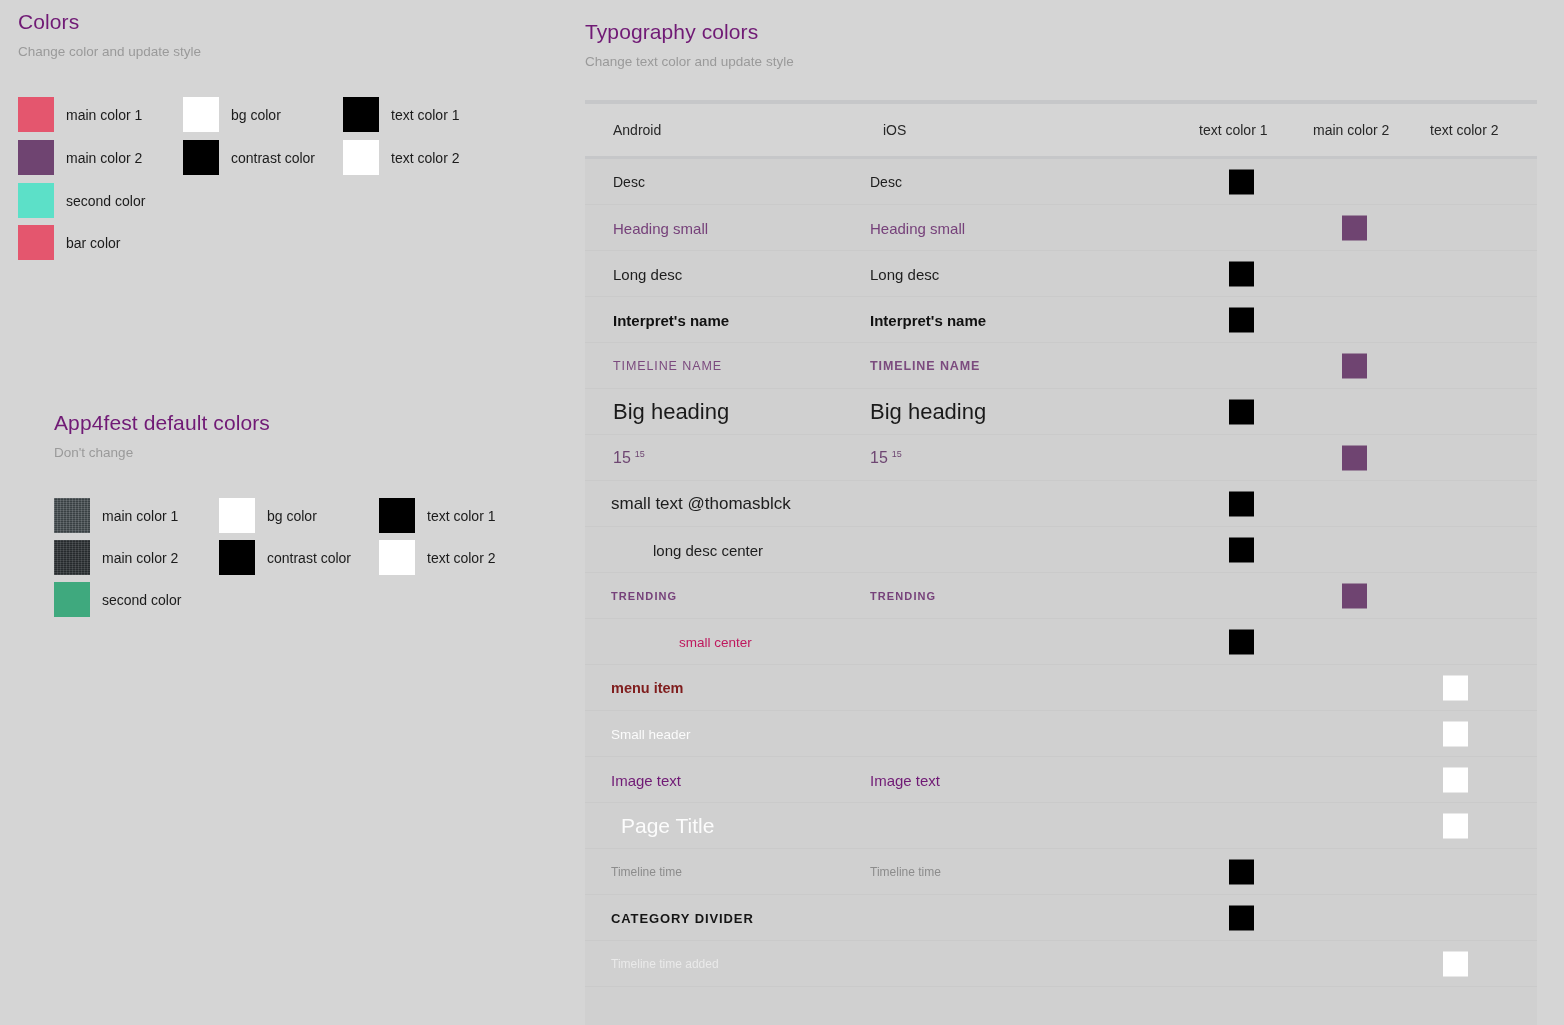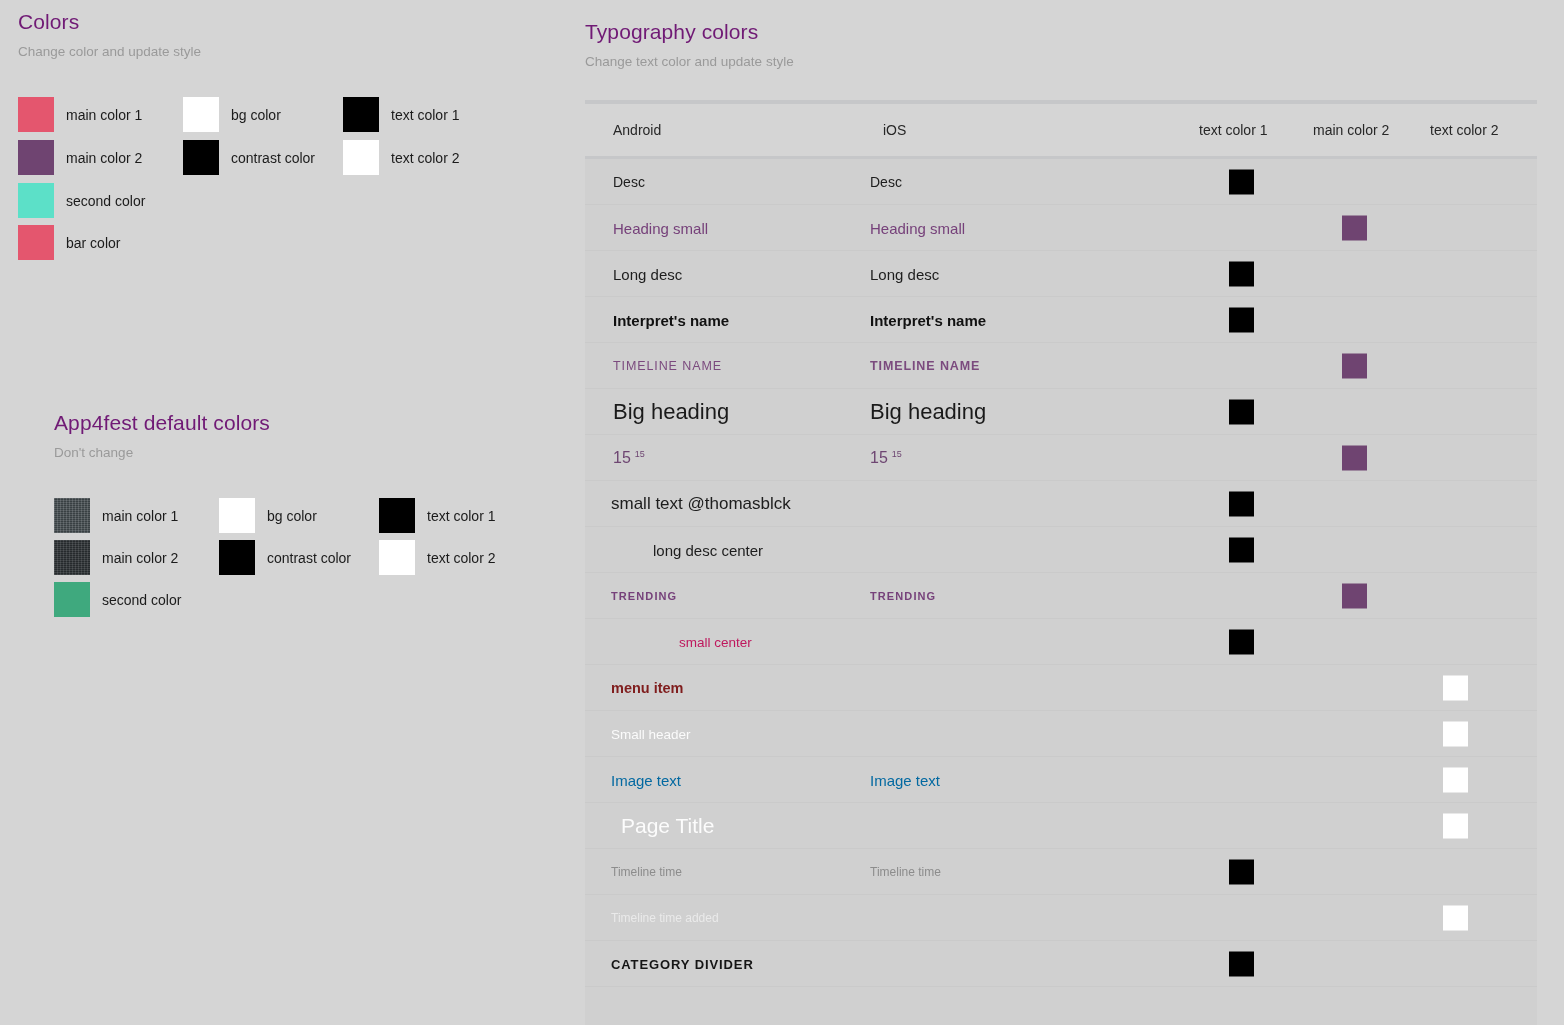--- a/index.html
+++ b/index.html
@@ -148,21 +148,21 @@
   .sty-timeline-nm { font-size: 12.5px; color: #7b4a7e; font-weight: 400; letter-spacing: 0.9px; }
   .sty-big-heading { font-size: 22px;  color: #1a1a1a; font-weight: 400; }
   .sty-num         { font-size: 16px;  color: #6e4672; font-weight: 400; }
   .sty-num sup     { font-size: 9px; vertical-align: super; margin-left: 4px; }
   .sty-small-text  { font-size: 17px; color: #1d1d1d; font-weight: 400; }
   .sty-long-center { font-size: 15px;  color: #1d1d1d; font-weight: 400; }
   .sty-trending    { font-size: 11px;  color: #76417a; font-weight: 700; letter-spacing: 1.1px; }
   .sty-small-center{ font-size: 13.5px; color: #be185d; font-weight: 400; }
   .sty-menu-item   { font-size: 14.5px; color: #7f1d1d; font-weight: 700; }
   .sty-small-header{ font-size: 13.5px; color: #fbfbfb; font-weight: 400; }
-  .sty-image-text  { font-size: 15px;  color: #0369a1; font-weight: 400; }
+  .sty-image-text  { font-size: 15px;  color: #701a75; font-weight: 400; }
   .sty-page-title  { font-size: 21px;  color: #fcfcfc; font-weight: 400; }
   .sty-timeline-tm { font-size: 12px;  color: #8c8c8c; font-weight: 400; }
   .sty-timeline-ad { font-size: 12px;  color: rgba(255,255,255,0.55); font-weight: 400; }
   .sty-category    { font-size: 13px;  color: #151515; font-weight: 700; letter-spacing: 0.9px; }
 
   
   .off-center-long { margin-left: 40px; }
   .off-center-small { margin-left: 66px; }
   .off-page-title { margin-left: 8px; }
 </style>
@@ -356,26 +356,26 @@
         <div class="cell-swatch sw-tc2" style="background:#ffffff;"></div>
       </div>
 
       <div class="trow">
         <div class="cell col-android sty-timeline-tm" style="left:26px;">Timeline time</div>
         <div class="cell col-ios sty-timeline-tm">Timeline time</div>
         <div class="cell-swatch sw-tc1" style="background:#000000;"></div>
       </div>
 
       <div class="trow">
+        <div class="cell col-android sty-category" style="left:26px;">CATEGORY DIVIDER</div>
+        <div class="cell-swatch sw-tc1" style="background:#000000;"></div>
+      </div>
+
+      <div class="trow">
         <div class="cell col-android sty-timeline-ad" style="left:26px;">Timeline time added</div>
         <div class="cell-swatch sw-tc2" style="background:#ffffff;"></div>
-      </div>
-
-      <div class="trow">
-        <div class="cell col-android sty-category" style="left:26px;">CATEGORY DIVIDER</div>
-        <div class="cell-swatch sw-tc1" style="background:#000000;"></div>
       </div>
 
       <div class="trow last-empty"></div>
 
     </div>
   </div>
 </div>
 
 </body></html>

